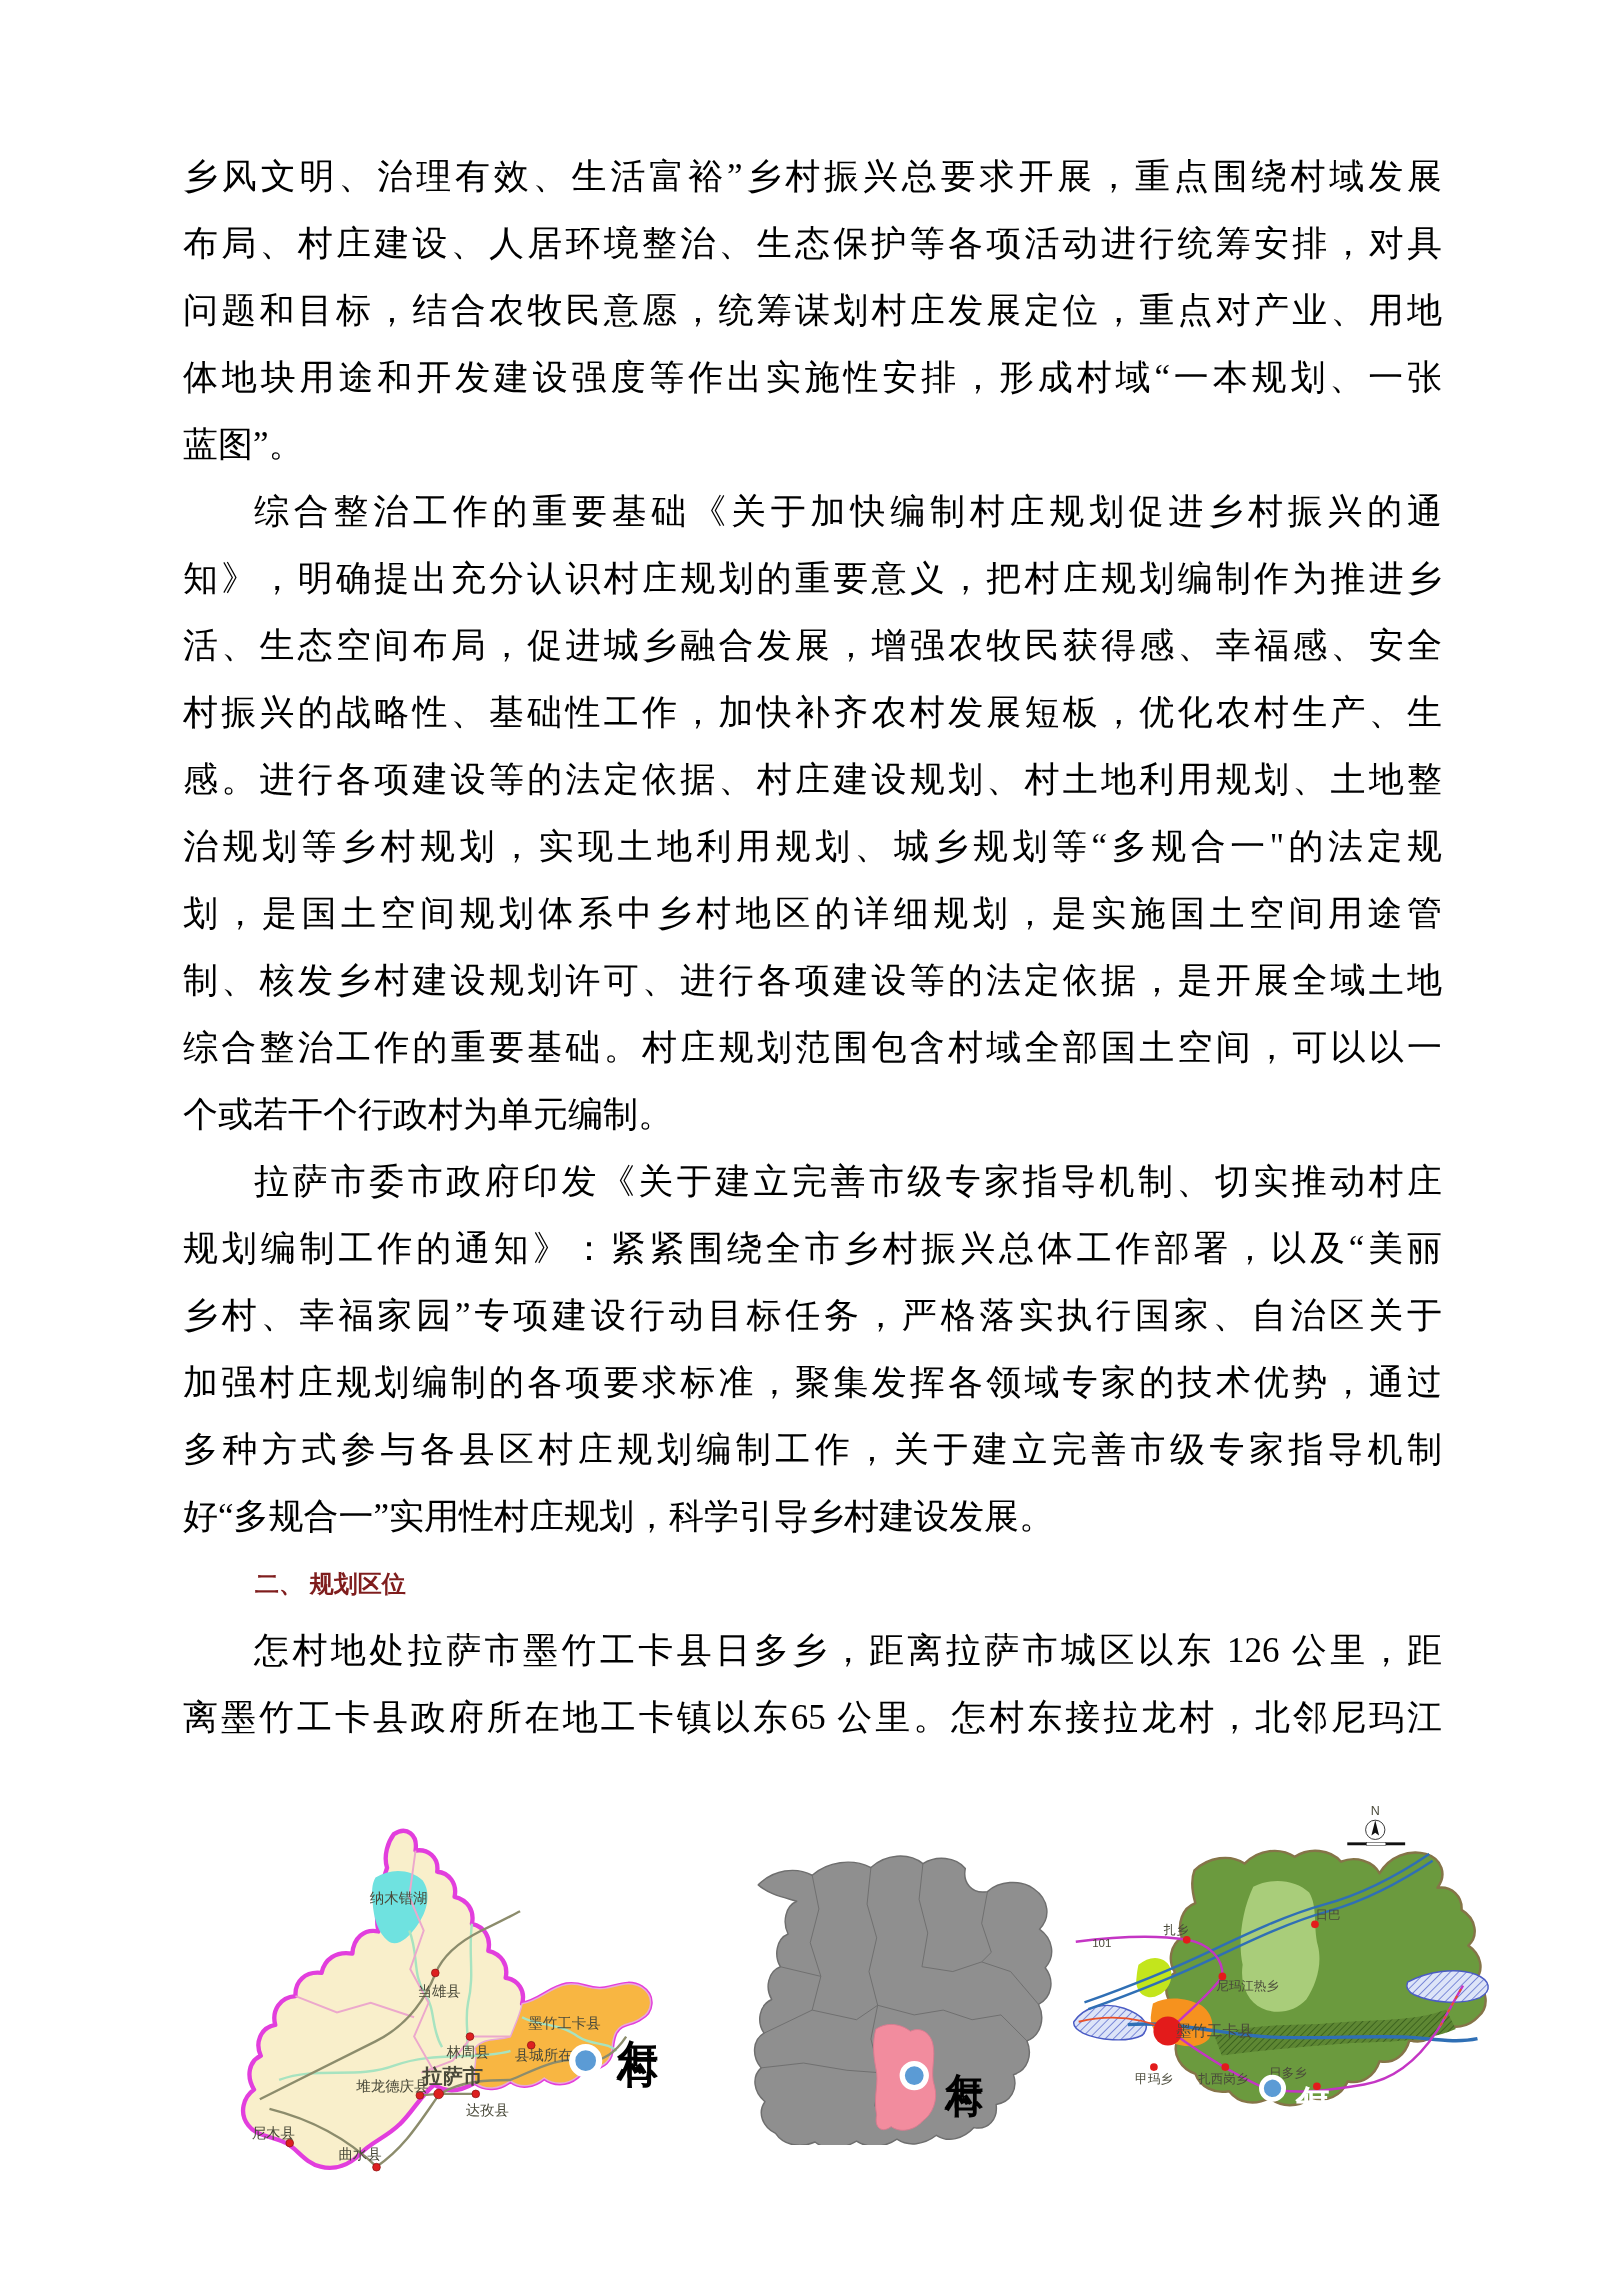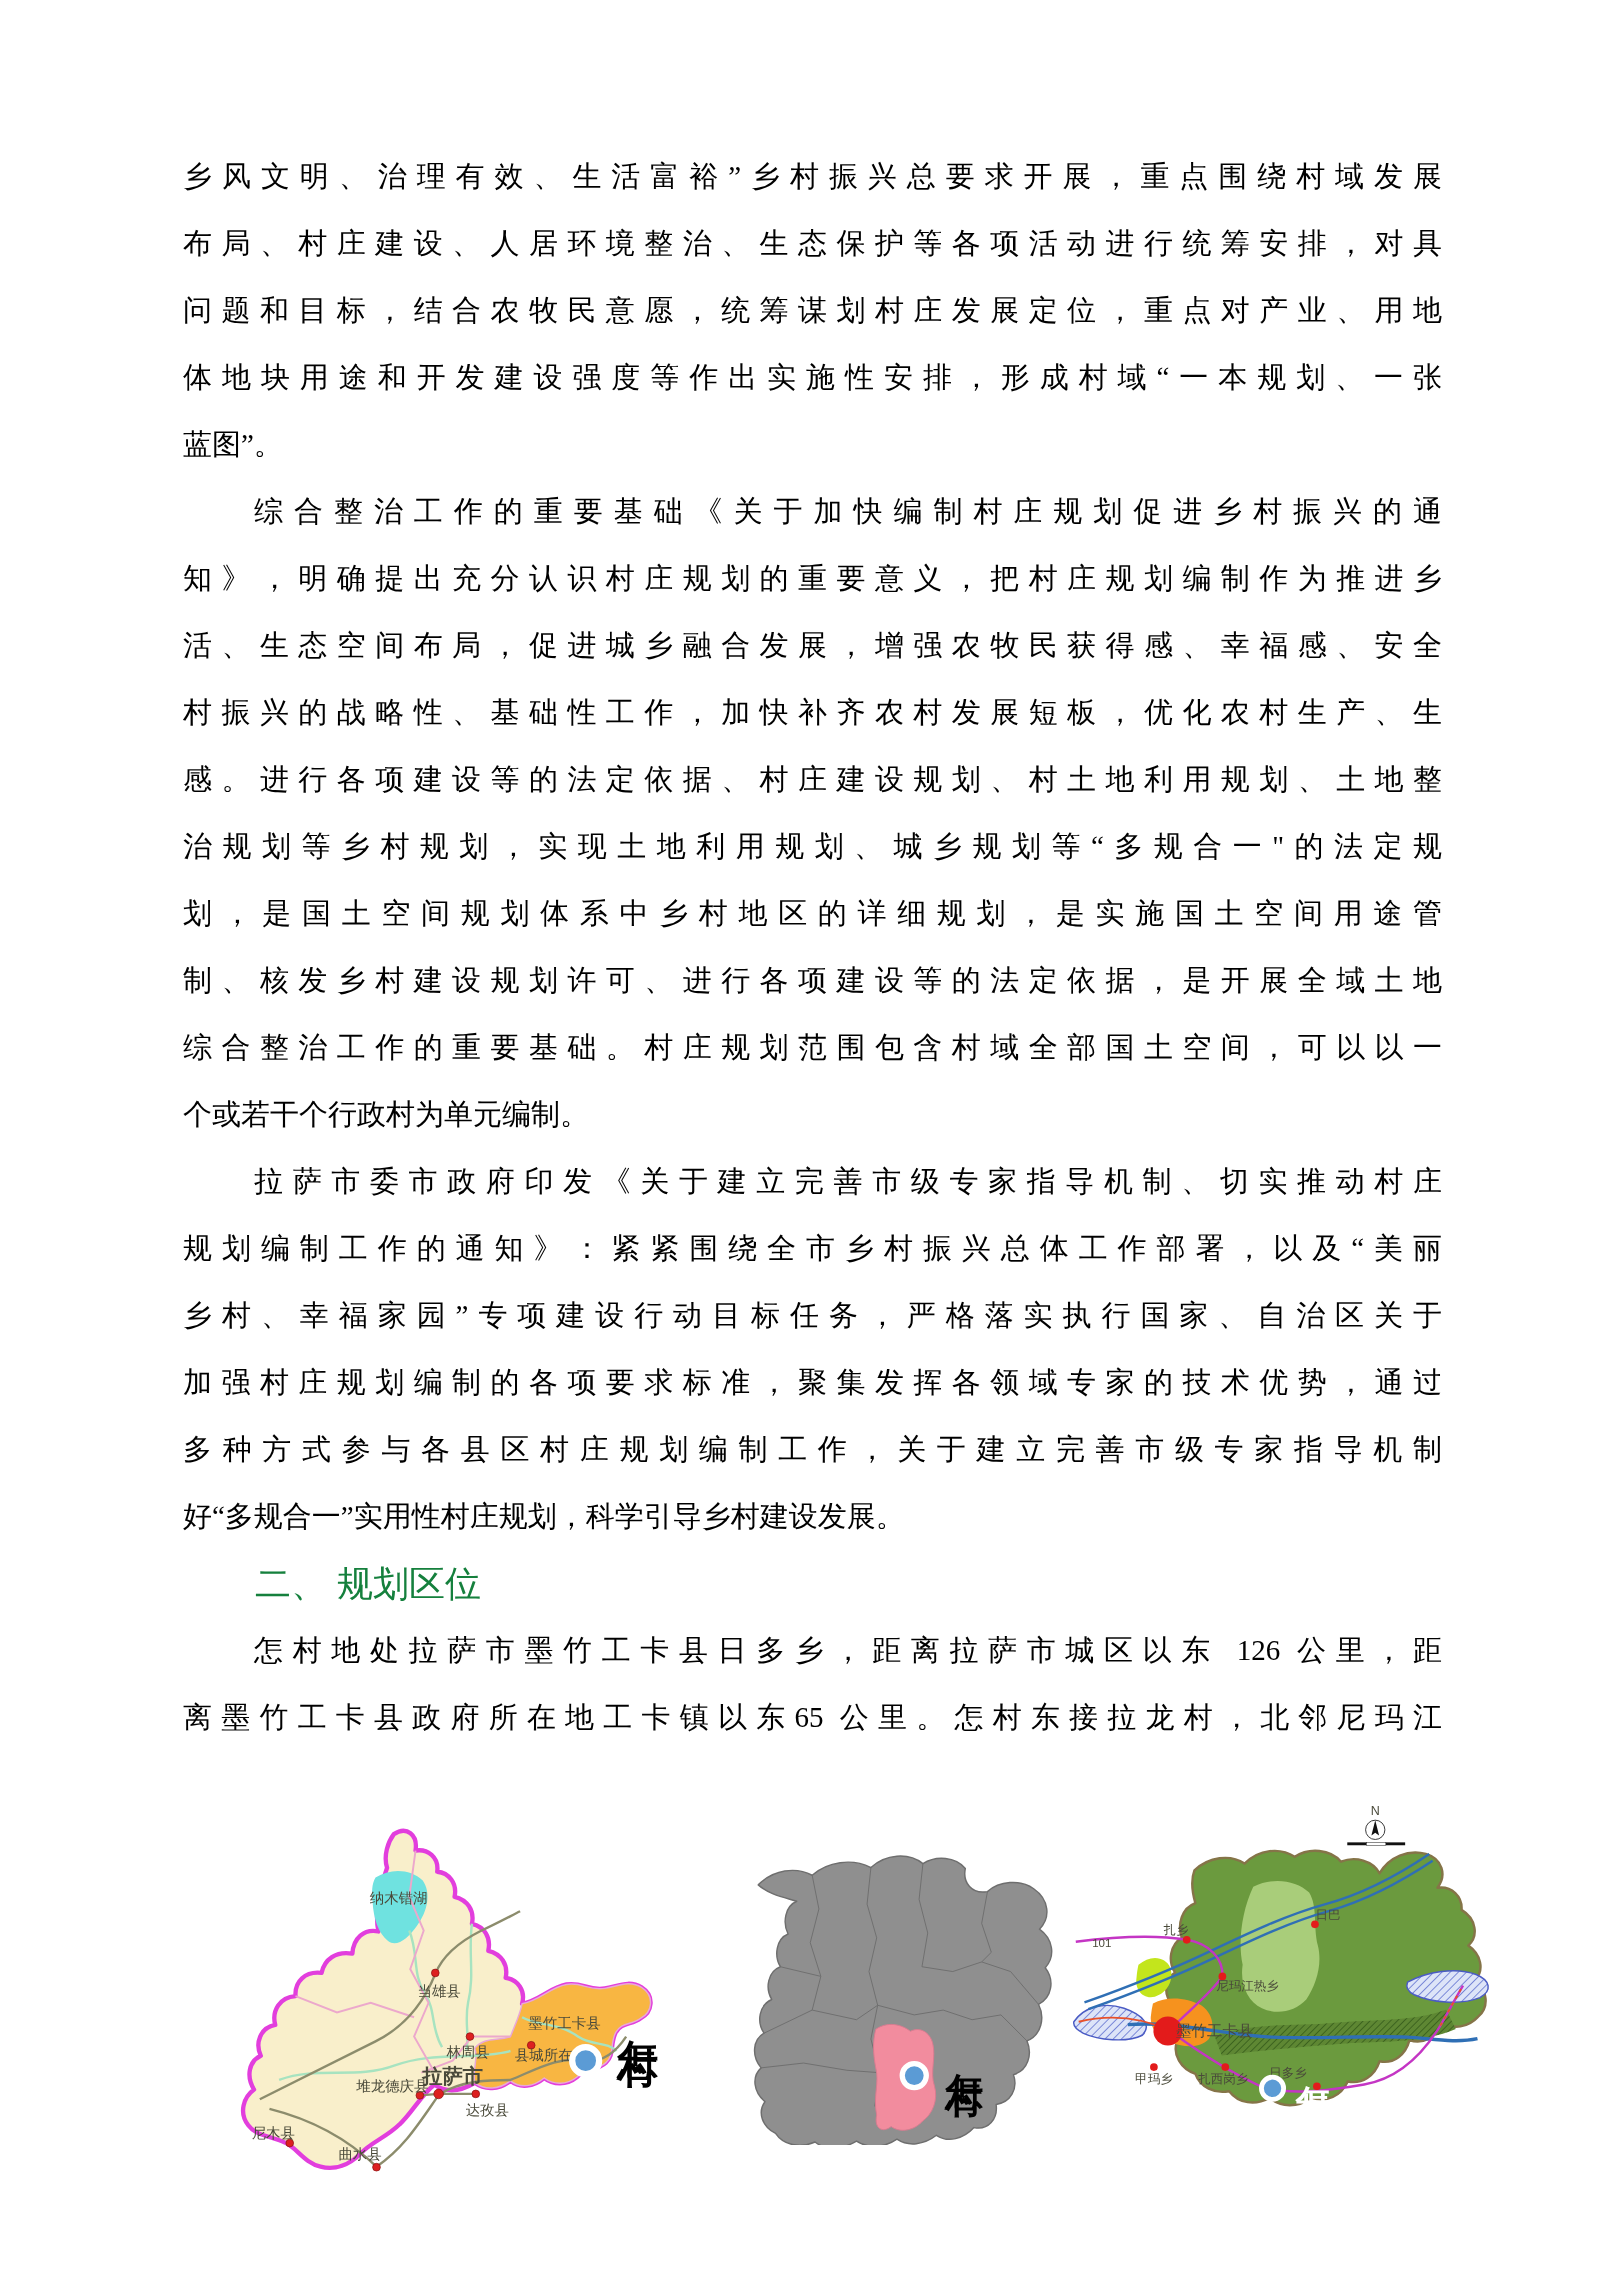--- a/index.html
+++ b/index.html
@@ -2,27 +2,27 @@
 <html style="font-size:7.7px"><head>
 <meta charset="utf-8">
 <style>
   html,body{margin:0;padding:0;}
   body{
     width:1623px;height:2295px;background:#ffffff;position:relative;
     font-family:"Liberation Serif",serif;overflow:hidden;
   }
   .textcol{position:absolute;left:183px;top:143px;width:1259px;}
   .line{
-    height:67px;line-height:67px;font-size:29px;color:#000;
+    height:67px;line-height:67px;font-size:35px;color:#000;
     text-align:justify;text-align-last:justify;overflow:hidden;white-space:normal;
   }
   .line.end{text-align-last:left;}
   .line.indent{text-indent:71px;}
   .heading{
-    height:67px;line-height:67px;font-size:36px;font-weight:normal;color:#15803d;
+    height:67px;line-height:67px;font-size:24px;font-weight:bold;color:#7f1d1d;
     font-family:"Liberation Sans",sans-serif;text-indent:72px;overflow:hidden;
   }
   .maps{position:absolute;left:0;top:0;width:1623px;height:2295px;pointer-events:none;}
   .mapsvg{position:absolute;}
   #map1{left:202px;top:1810px;}
   #map2{left:712px;top:1827px;}
   #map3{left:1070px;top:1795px;}
   .maplabel{font-family:"Liberation Sans",sans-serif;fill:#4a4a3a;}
   .vlabel{writing-mode:vertical-rl;text-orientation:upright;font-family:"Liberation Sans",sans-serif;font-weight:bold;}
 </style>

